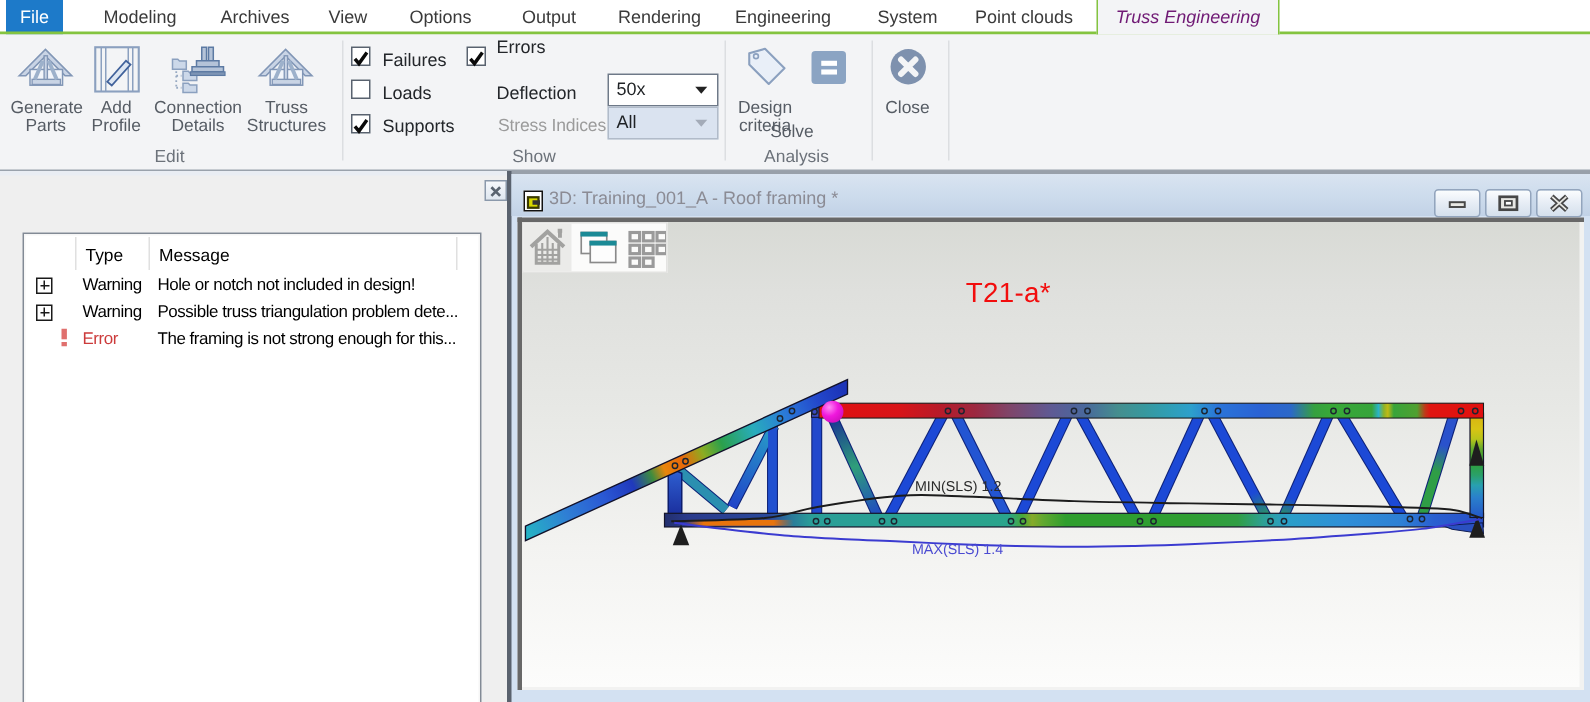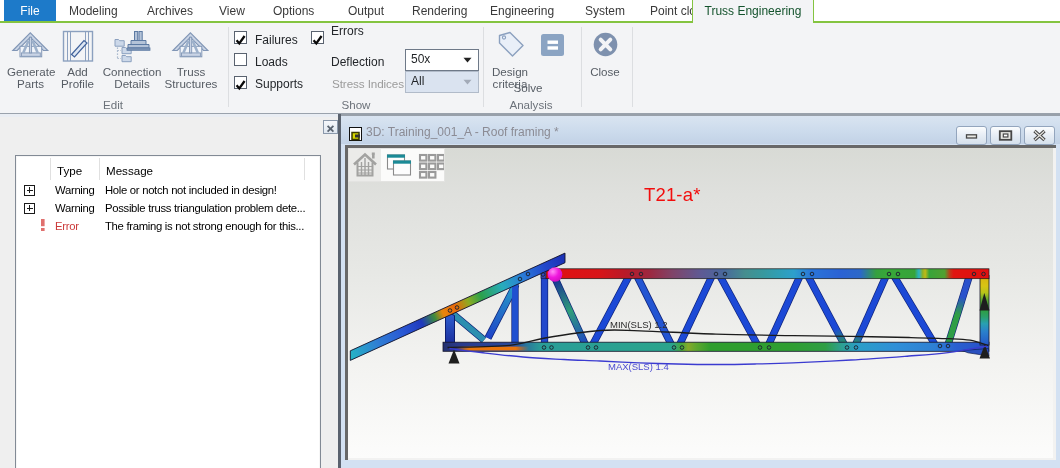--- a/index.html
+++ b/index.html
@@ -2,26 +2,26 @@
 <html><head>
 <meta charset="utf-8">
 <style>
   html,body{margin:0;padding:0;}
   body{width:1060px;height:468px;overflow:hidden;font-family:"Liberation Sans",sans-serif;}
   .app{position:relative;width:1060px;height:468px;background:#e9edf3;overflow:hidden;}
   .abs{position:absolute;}
   
   .menubar{position:absolute;left:0;top:0;width:1060px;height:23px;background:#ffffff;}
   .greenline{position:absolute;left:0;top:21.2px;width:1060px;height:1.8px;background:#84c440;}
-  .filetab{position:absolute;left:4px;top:0;width:52px;height:23px;background:#1d7ac9;color:#fff;
+  .filetab{position:absolute;left:4px;top:0;width:38px;height:23px;background:#1d7ac9;color:#fff;
     font-size:12px;line-height:22px;text-align:center;}
   .mitem{position:absolute;top:0;height:22px;line-height:22px;font-size:12px;color:#3a3a3a;white-space:nowrap;}
-  .activetab{position:absolute;left:692px;top:0;width:120px;height:23px;background:#f3f4f6;
+  .activetab{position:absolute;left:731px;top:0;width:120px;height:23px;background:#f3f4f6;
     border-left:1.6px solid #84c440;border-right:1.6px solid #84c440;z-index:3;
-    font-size:12px;line-height:22px;text-align:center;color:#14532d;}
+    font-size:12px;line-height:22px;text-align:center;color:#701a75;font-style:italic;}
   
   .ribbon{position:absolute;left:0;top:23px;width:1060px;height:89.5px;background:#f3f4f6;
     border-bottom:1.6px solid #9aa2ac;}
   .rsep{position:absolute;top:4px;height:80px;width:1px;background:#dcdee1;}
   .rlabel{position:absolute;font-size:11.6px;color:#565c64;text-align:center;line-height:12px;white-space:nowrap;}
   .rgroup{position:absolute;top:75px;font-size:11.6px;color:#6c727a;text-align:center;white-space:nowrap;}
   .cb{position:absolute;width:11px;height:11px;background:#fff;border:1.6px solid #59626f;}
   .cbl{position:absolute;font-size:12px;color:#23262a;white-space:nowrap;}
   .cbldis{position:absolute;font-size:11.7px;letter-spacing:-0.1px;color:#9b9b9b;white-space:nowrap;}
   .dd1{position:absolute;left:405px;top:26.3px;width:71.5px;height:20px;background:#fff;border:1px solid #6e7988;}

